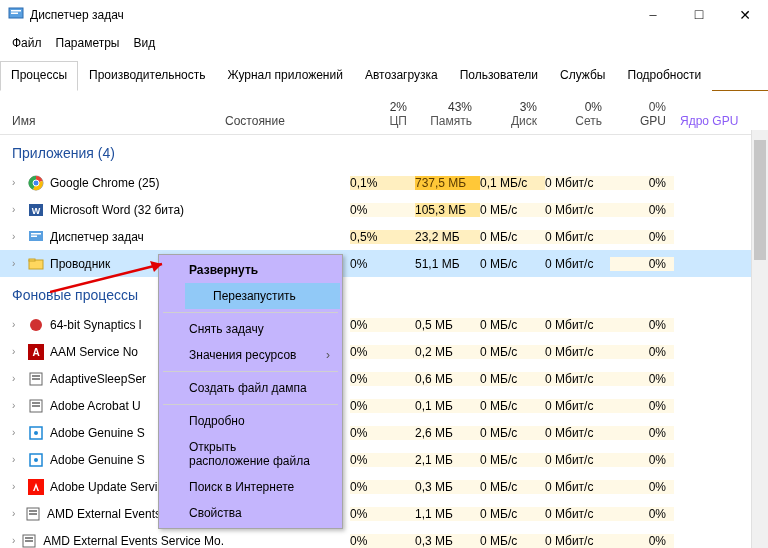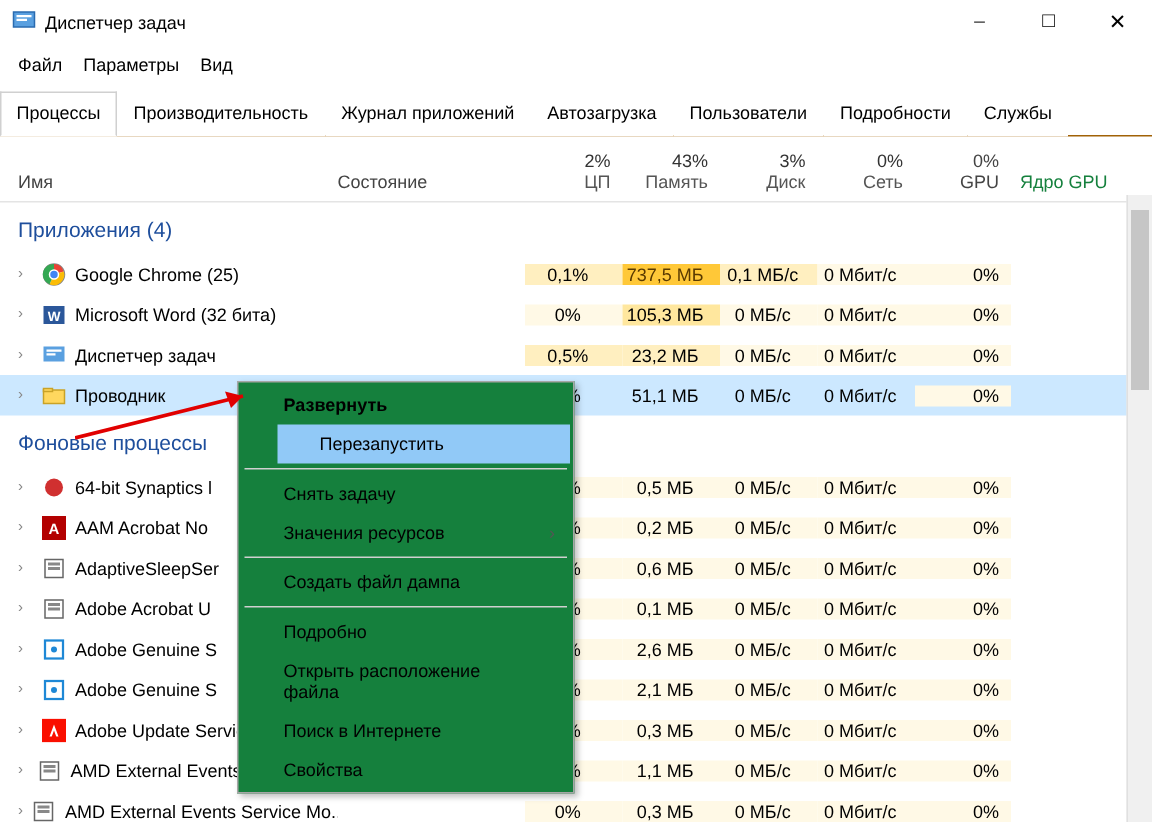--- a/index.html
+++ b/index.html
@@ -14,39 +14,39 @@
   .tabstrip { display: flex; border-bottom: 1px solid #a16207; margin-top:4px;}
   .tab { padding: 6px 10px 8px 10px; font-size: 12px; border: 1px solid transparent; border-bottom: none; position: relative; top: 1px; background:#fff;}
   .tab.active { border-color: #d0d0d0; border-bottom: 1px solid #fff; }
   .header-row { display: flex; height: 44px; border-bottom: 1px solid #e4e4e4; align-items:flex-end; font-size:12px; color:#444; }
   .col-name { width: 225px; padding: 0 8px 6px 12px; }
   .col-state { width: 125px; padding-bottom:6px; }
   .num-col { width: 65px; text-align:right; padding: 0 8px 6px 0; display:flex; flex-direction:column; justify-content:flex-end; align-items:flex-end; }
   .num-col .pct { font-size:12px; color:#333; }
   .num-col .lbl { font-size:12px; color:#555; }
   .gpu-col { width: 64px; text-align:right; padding:0 8px 6px 0; display:flex; flex-direction:column; justify-content:flex-end;align-items:flex-end;}
-  .gpu-engine { flex:1; padding:0 0 6px 6px; color:#15803d; display:flex;align-items:flex-end;}
+  .gpu-engine { flex:1; padding:0 0 6px 6px; color:#8b5cf6; display:flex;align-items:flex-end;}
   .scroll { position:absolute; right:0; top:130px; bottom:0; width:17px; background:#f0f0f0; border-left:1px solid #e0e0e0;}
   .scroll .thumb { position:absolute; left:2px; right:2px; top:10px; height:120px; background:#c6c6c6;}
   .body { position:relative; }
   .group-title { color:#1e4e9c; font-size:14px; padding:10px 0 8px 12px; }
   .row { display:flex; height:27px; align-items:center; font-size:12px; }
   .row .name-cell { width:225px; display:flex; align-items:center; padding-left:12px; gap:6px; overflow:hidden; white-space:nowrap;}
   .row .chev { color:#888; font-size:10px; width:10px; display:inline-block;}
   .row .icon { width:16px; height:16px; display:flex; align-items:center; justify-content:center; font-size:12px;}
   .row .state-cell { width:125px; }
-  .row .num-cell { width:65px; text-align:center; padding-right:8px; }
+  .row .num-cell { width:65px; text-align:left; padding-right:8px; }
   .row .gpu-cell { width:64px; text-align:right; padding-right:8px; }
   .row.selected { background:#cce8ff; }
   .row.selected .num-cell { background:transparent;}
   .heat-0 { background:#fff9e6; }
   .heat-1 { background:#ffefc0; }
   .heat-2 { background:#ffe79e; }
   .heat-4 { background:#ffc838; color:#5a3a00;}
-  .context-menu { position:absolute; left:158px; top:254px; width:225px; background:#15803d; border:1px solid #a6a6a6; box-shadow:2px 2px 4px rgba(0,0,0,.25); font-size:12px; padding:2px;}
+  .context-menu { position:absolute; left:158px; top:254px; width:185px; background:#c4b5fd; border:1px solid #a6a6a6; box-shadow:2px 2px 4px rgba(0,0,0,.25); font-size:12px; padding:2px;}
   .cm-item { padding:6px 28px 6px 28px; position:relative;}
   .cm-item.bold { font-weight:700;}
   .cm-item.hl { background:#91c9f7;margin-left:24px; }
   .cm-item.sub::after { content:"›"; position:absolute; right:10px; top:6px; color:#555;}
   .cm-sep { height:1px; background:#d0d0d0; margin:3px 2px;}
   .arrow { position:absolute; z-index:5; pointer-events:none;}
 </style>
 </head>
 <body>
 
@@ -71,22 +71,22 @@
   <span>Параметры</span>
   <span>Вид</span>
 </div>
 
 <div class="tabstrip">
   <div class="tab active">Процессы</div>
   <div class="tab">Производительность</div>
   <div class="tab">Журнал приложений</div>
   <div class="tab">Автозагрузка</div>
   <div class="tab">Пользователи</div>
+  <div class="tab">Службы</div>
   <div class="tab">Подробности</div>
-  <div class="tab">Службы</div>
 </div>
 
 <div class="header-row">
   <div class="col-name">Имя</div>
   <div class="col-state">Состояние</div>
   <div class="num-col">
     <span class="pct">2%</span>
     <span class="lbl">ЦП</span>
   </div>
   <div class="num-col">
@@ -207,21 +207,21 @@
     </div>
     <div class="row">
       <div class="name-cell">
         <span class="chev">›</span>
         <span class="icon">
           <svg width="16" height="16">
             <rect width="16" height="16" fill="#b30000"></rect>
             <text x="8" y="12" font-size="10" fill="#fff" text-anchor="middle" font-weight="bold">A</text>
           </svg>
         </span>
-        <span>AAM Acrobat No</span>
+        <span>AAM Service No</span>
       </div>
       <div class="state-cell"></div>
       <div class="num-cell heat-0">0%</div>
       <div class="num-cell heat-0">0,2 МБ</div>
       <div class="num-cell heat-0">0 МБ/с</div>
       <div class="num-cell heat-0">0 Мбит/с</div>
       <div class="gpu-cell heat-0">0%</div>
     </div>
     <div class="row">
       <div class="name-cell">

